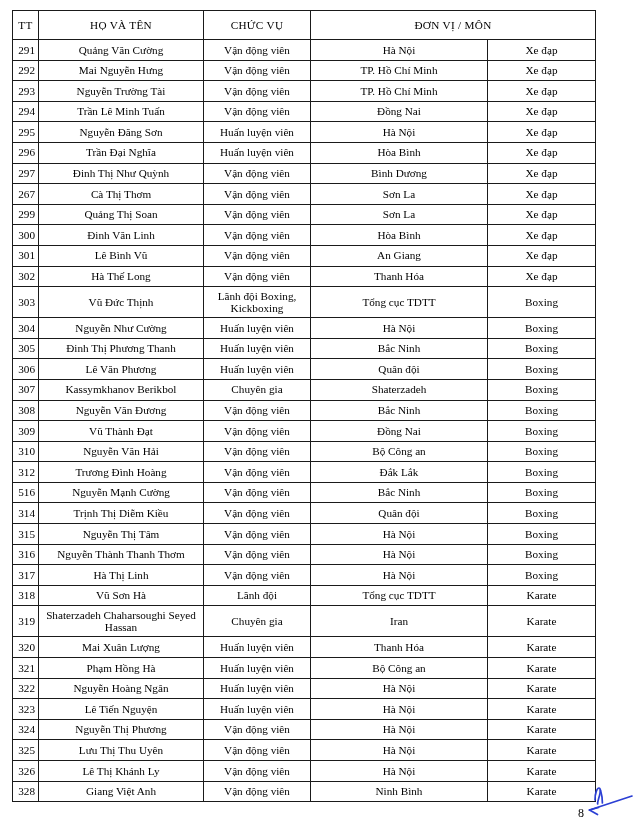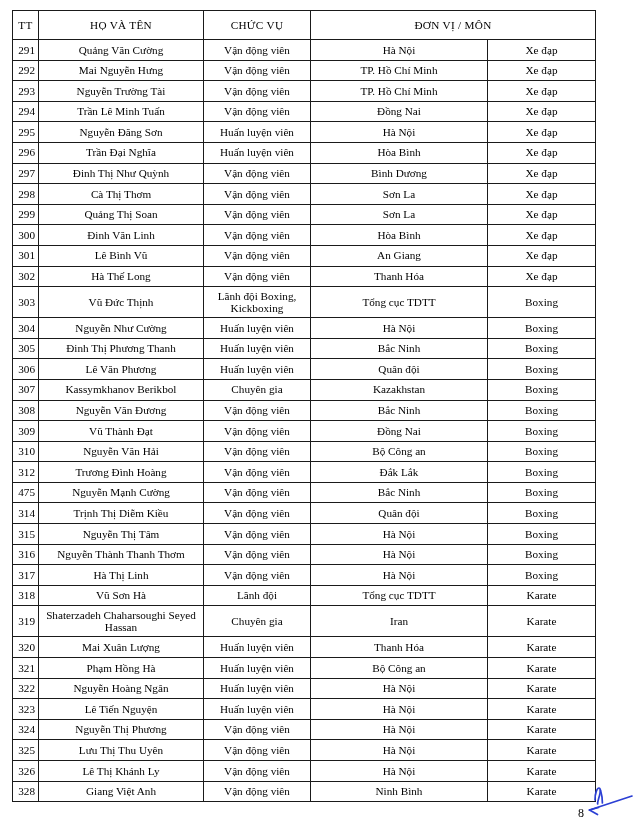--- a/index.html
+++ b/index.html
@@ -150,21 +150,21 @@
           <td class="sport">Xe đạp</td>
         </tr>
         <tr>
           <td class="tt">297</td>
           <td class="name">Đinh Thị Như Quỳnh</td>
           <td class="role">Vận động viên</td>
           <td class="unit">Bình Dương</td>
           <td class="sport">Xe đạp</td>
         </tr>
         <tr>
-          <td class="tt">298</td>
+          <td class="tt">267</td>
           <td class="name">Cà Thị Thơm</td>
           <td class="role">Vận động viên</td>
           <td class="unit">Sơn La</td>
           <td class="sport">Xe đạp</td>
         </tr>
         <tr>
           <td class="tt">299</td>
           <td class="name">Quảng Thị Soan</td>
           <td class="role">Vận động viên</td>
           <td class="unit">Sơn La</td>
@@ -216,21 +216,21 @@
           <td class="tt">306</td>
           <td class="name">Lê Văn Phương</td>
           <td class="role">Huấn luyện viên</td>
           <td class="unit">Quân đội</td>
           <td class="sport">Boxing</td>
         </tr>
         <tr>
           <td class="tt">307</td>
           <td class="name">Kassymkhanov Berikbol</td>
           <td class="role">Chuyên gia</td>
-          <td class="unit">Kazakhstan</td>
+          <td class="unit">Shaterzadeh</td>
           <td class="sport">Boxing</td>
         </tr>
         <tr>
           <td class="tt">308</td>
           <td class="name">Nguyễn Văn Đương</td>
           <td class="role">Vận động viên</td>
           <td class="unit">Bắc Ninh</td>
           <td class="sport">Boxing</td>
         </tr>
         <tr>
@@ -248,21 +248,21 @@
           <td class="sport">Boxing</td>
         </tr>
         <tr>
           <td class="tt">312</td>
           <td class="name">Trương Đình Hoàng</td>
           <td class="role">Vận động viên</td>
           <td class="unit">Đắk Lắk</td>
           <td class="sport">Boxing</td>
         </tr>
         <tr>
-          <td class="tt">475</td>
+          <td class="tt">516</td>
           <td class="name">Nguyễn Mạnh Cường</td>
           <td class="role">Vận động viên</td>
           <td class="unit">Bắc Ninh</td>
           <td class="sport">Boxing</td>
         </tr>
         <tr>
           <td class="tt">314</td>
           <td class="name">Trịnh Thị Diễm Kiều</td>
           <td class="role">Vận động viên</td>
           <td class="unit">Quân đội</td>

